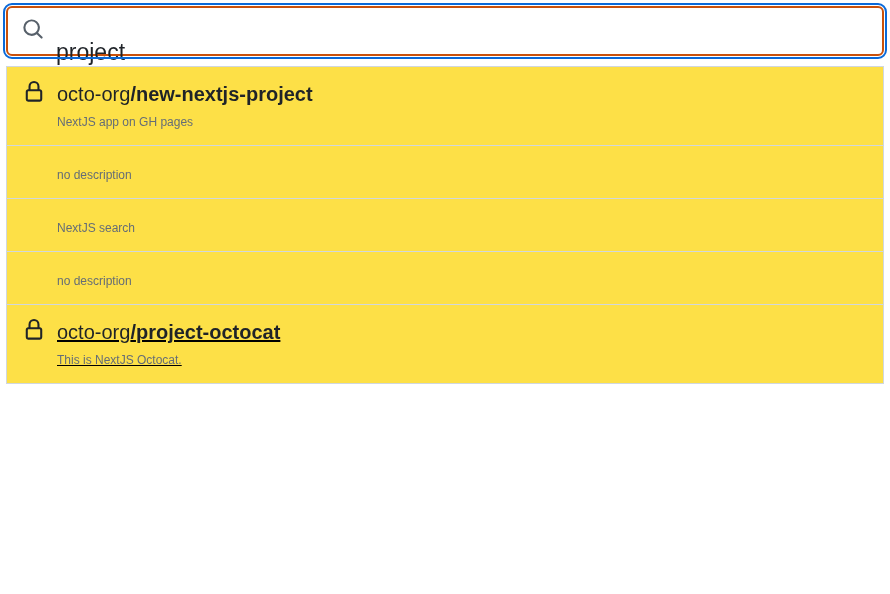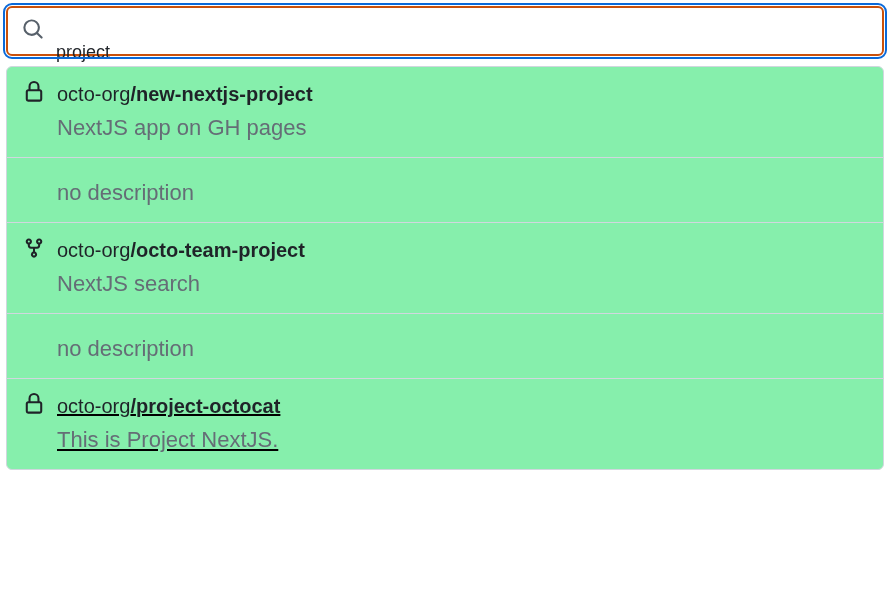--- a/index.html
+++ b/index.html
@@ -25,32 +25,32 @@
       background: #ffffff;
     }
     .search-icon {
       flex-shrink: 0;
       color: #57606a;
       margin-right: 12px;
     }
     .search-input {
       border: none;
       outline: none;
-      font-size: 18px;
+      font-size: 23px;
       color: #1f2328;
       flex: 1;
       background: transparent;
       margin-top: 43px;
     }
     .results-panel {
       margin-top: 10px;
       border: 1px solid #d0d7de;
-      border-radius: 6px;
+      border-radius: 0;
       overflow: hidden;
-      background: #86efac;
+      background: #fde047;
     }
     .result-item {
       padding: 14px 16px 16px 16px;
       border-bottom: 1px solid #d0d7de;
       cursor: pointer;
     }
     .result-item:last-child {
       border-bottom: none;
       text-decoration: underline;
     }
@@ -71,21 +71,21 @@
     .repo-owner {
       font-weight: 400;
     }
     .repo-slash {
       font-weight: 700;
     }
     .repo-repo {
       font-weight: 700;
     }
     .repo-desc {
-      font-size: 22px;
+      font-size: 12px;
       color: #656d76;
       margin-top: 8px;
       margin-left: 34px;
       font-weight: 400;
     }
     @keyframes blink {
       50% { opacity: 0; }
     }
   </style>
 </head>
@@ -107,33 +107,27 @@
             <path d="M4 4a4 4 0 0 1 8 0v2h.25c.966 0 1.75.784 1.75 1.75v5.5A1.75 1.75 0 0 1 12.25 15h-8.5A1.75 1.75 0 0 1 2 13.25v-5.5C2 6.784 2.784 6 3.75 6H4Zm8.25 3.5h-8.5a.25.25 0 0 0-.25.25v5.5c0 .138.112.25.25.25h8.5a.25.25 0 0 0 .25-.25v-5.5a.25.25 0 0 0-.25-.25ZM10.5 6V4a2.5 2.5 0 1 0-5 0v2Z"></path>
           </svg></span>
         <span class="repo-name"><span class="repo-owner">octo-org</span><span class="repo-slash">/</span><span class="repo-repo">new-nextjs-project</span></span>
       </div>
       <div class="repo-desc">NextJS app on GH pages</div>
     </div>
     <div class="result-item">
       <div class="repo-desc">no description</div>
     </div>
     <div class="result-item">
-      <div class="result-title-row">
-        <span class="repo-icon"><svg width="22" height="22" viewBox="0 0 16 16" fill="currentColor">
-            <path d="M5 5.372v.878c0 .414.336.75.75.75h4.5a.75.75 0 0 0 .75-.75v-.878a2.25 2.25 0 1 1 1.5 0v.878a2.25 2.25 0 0 1-2.25 2.25h-1.5v2.128a2.251 2.251 0 1 1-1.5 0V8.5h-1.5A2.25 2.25 0 0 1 3.5 6.25v-.878a2.25 2.25 0 1 1 1.5 0ZM5 3.25a.75.75 0 1 0-1.5 0 .75.75 0 0 0 1.5 0Zm6.75.75a.75.75 0 1 0 0-1.5.75.75 0 0 0 0 1.5Zm-3 8.75a.75.75 0 1 0-1.5 0 .75.75 0 0 0 1.5 0Z"></path>
-          </svg></span>
-        <span class="repo-name"><span class="repo-owner">octo-org</span><span class="repo-slash">/</span><span class="repo-repo">octo-team-project</span></span>
-      </div>
       <div class="repo-desc">NextJS search</div>
     </div>
     <div class="result-item">
       <div class="repo-desc">no description</div>
     </div>
     <div class="result-item">
       <div class="result-title-row">
         <span class="repo-icon"><svg width="22" height="22" viewBox="0 0 16 16" fill="currentColor">
             <path d="M4 4a4 4 0 0 1 8 0v2h.25c.966 0 1.75.784 1.75 1.75v5.5A1.75 1.75 0 0 1 12.25 15h-8.5A1.75 1.75 0 0 1 2 13.25v-5.5C2 6.784 2.784 6 3.75 6H4Zm8.25 3.5h-8.5a.25.25 0 0 0-.25.25v5.5c0 .138.112.25.25.25h8.5a.25.25 0 0 0 .25-.25v-5.5a.25.25 0 0 0-.25-.25ZM10.5 6V4a2.5 2.5 0 1 0-5 0v2Z"></path>
           </svg></span>
         <span class="repo-name"><span class="repo-owner">octo-org</span><span class="repo-slash">/</span><span class="repo-repo">project-octocat</span></span>
       </div>
-      <div class="repo-desc">This is Project NextJS.</div>
+      <div class="repo-desc">This is NextJS Octocat.</div>
     </div>
   </div>
 
 </body></html>

